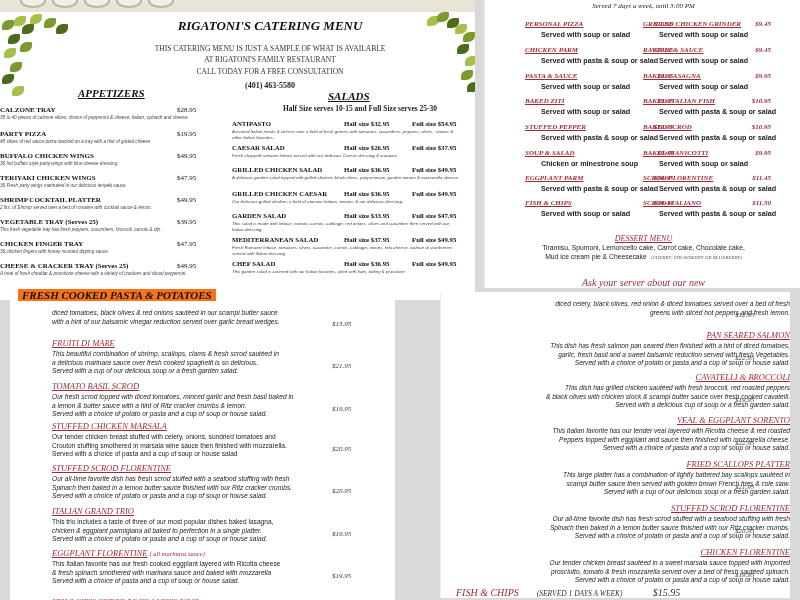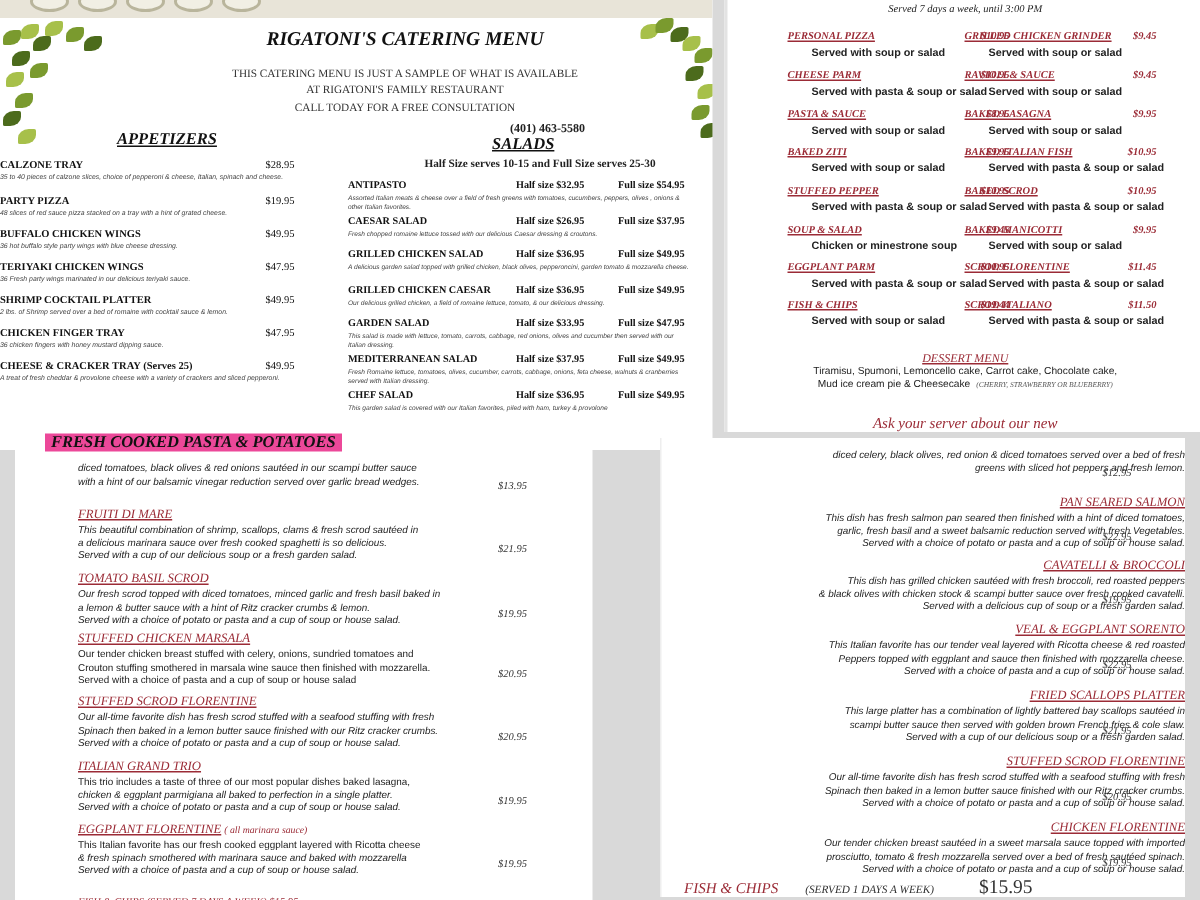--- a/index.html
+++ b/index.html
@@ -14,21 +14,21 @@
   .ivy { position: absolute; width: 70px; height: 90px; }
   .ivy .leaf { position: absolute; width: 12px; height: 10px; border-radius: 60% 10% 60% 10%; background: #7a9a2e; }
   .ivy .leaf.l2 { background: #a7c04a; }
   .ivy .leaf.l3 { background: #4c6b1c; }
   .ivy-left { left: 0; top: 12px; }
   .ivy-right { left: 425px; top: 10px; }
 
   .cat-title { position: absolute; left: 140px; top: 18px; width: 260px; text-align: center; font-family: "Liberation Serif", serif; font-weight: bold; font-style: italic; font-size: 13px; color: #111; }
   .cat-sub { position: absolute; left: 90px; top: 43px; width: 360px; text-align: center; font-family: "Liberation Serif", serif; font-size: 7.5px; line-height: 11px; color: #333; }
   .cat-call { position: absolute; left: 90px; top: 67px; width: 360px; text-align: center; font-family: "Liberation Serif", serif; font-size: 7.5px; color: #333; }
-  .cat-phone { position: absolute; left: 150px; top: 81px; width: 240px; text-align: right; font-family: "Liberation Serif", serif; font-weight: bold; font-size: 8px; color: #222; }
+  .cat-phone { position: absolute; left: 150px; top: 81px; width: 240px; text-align: center; font-family: "Liberation Serif", serif; font-weight: bold; font-size: 8px; color: #222; }
 
   .sec-head { position: absolute; font-family: "Liberation Serif", serif; font-weight: bold; font-style: italic; font-size: 11px; text-decoration: underline; color: #111; }
   .apps-head { left: 78px; top: 87px; }
   .sal-head { left: 328px; top: 90px; }
   .sal-sub { position: absolute; left: 250px; top: 104px; width: 220px; text-align: center; font-family: "Liberation Serif", serif; font-weight: bold; font-size: 7.5px; color: #222; }
 
   .apps { position: absolute; left: 0; top: 106px; width: 205px; }
   .app-item { height: 22px; position: relative; }
   .app-item .nm { position: absolute; left: 0; top: 0; font-family: "Liberation Serif", serif; font-weight: bold; font-size: 7px; color: #111; white-space: nowrap; }
   .app-item .pr { position: absolute; left: 177px; top: 0; font-family: "Liberation Serif", serif; font-weight: normal; font-size: 7px; color: #111; }
@@ -36,21 +36,21 @@
   .app-item.tall { height: 24px; }
 
   .salads { position: absolute; left: 232px; top: 120px; width: 240px; }
   .sal-item { position: relative; height: 22px; }
   .sal-item.tall { height: 24px; }
   .sal-item .nm { position: absolute; left: 0; top: 0; font-family: "Liberation Serif", serif; font-weight: bold; font-size: 6.8px; color: #111; white-space: nowrap; }
   .sal-item .half { position: absolute; left: 112px; top: 0; font-family: "Liberation Serif", serif; font-weight: bold; font-size: 6.8px; color: #111; white-space: nowrap; }
   .sal-item .full { position: absolute; left: 180px; top: 0; font-family: "Liberation Serif", serif; font-weight: bold; font-size: 6.8px; color: #111; white-space: nowrap; }
   .sal-item .ds { position: absolute; left: 0; top: 9px; width: 230px; font-style: italic; font-size: 4.4px; line-height: 6px; color: #444; }
 
-  .pasta-head { position: absolute; left: 18px; top: 289px; font-family: "Liberation Serif", serif; font-weight: bold; font-style: italic; font-size: 11px; color: #111; background: #ec4899; padding: 0 4px; z-index: 3; margin-left: 12px; }
+  .pasta-head { position: absolute; left: 18px; top: 289px; font-family: "Liberation Serif", serif; font-weight: bold; font-style: italic; font-size: 11px; color: #111; background: #f97316; padding: 0 4px; z-index: 3; }
 
   
   .lunch { position: absolute; left: 483px; top: 0; width: 317px; height: 288px; background: #fff; border-left: 2px solid #e3e3e3; overflow: hidden; }
   .lunch .served { position: absolute; left: 0; top: 2px; width: 317px; text-align: center; font-family: "Liberation Serif", serif; font-style: italic; font-size: 7px; color: #222; }
   .lunch-item { position: absolute; width: 150px; height: 24px; font-weight: bold; }
   .lunch-item .nm { position: absolute; left: 0; top: 0; font-family: "Liberation Serif", serif; font-style: italic; font-size: 7px; color: #9b2b36; text-decoration: underline; white-space: nowrap; }
   .lunch-item .pr { position: absolute; right: 2px; top: 0; font-family: "Liberation Serif", serif; font-style: italic; font-size: 7px; color: #9b2b36; }
   .lunch-item .ds { position: absolute; left: 0; top: 10px; font-size: 7.2px; color: #222; white-space: nowrap; padding-left: 16px; }
   .lunch .d-head { position: absolute; left: 0; top: 234px; width: 317px; text-align: center; font-family: "Liberation Serif", serif; font-style: italic; font-size: 8px; color: #9b2b36; text-decoration: underline; }
   .lunch .d-line1 { position: absolute; left: 0; top: 244px; width: 317px; text-align: center; font-size: 6.8px; color: #222; }
@@ -69,21 +69,21 @@
   .p-item .pr { position: absolute; font-family: "Liberation Serif", serif; font-style: italic; font-size: 7px; color: #333; }
 
   .pasta-left .p-item { padding-left: 42px; }
   .pasta-left .p-item .pr { left: 322px; }
   .pasta-right .p-item { padding-left: 29px; text-align: right; }
   .pasta-right .p-item .pr { left: 294px; }
 
   .fish-row { position: absolute; left: 15px; top: 290px; white-space: nowrap; }
   .fish-row .nm { font-family: "Liberation Serif", serif; font-style: italic; font-size: 10px; color: #9b2b36; }
   .fish-row .tag { font-family: "Liberation Serif", serif; font-style: italic; font-size: 7.5px; color: #333; margin-left: 18px; }
-  .fish-row .pr { font-family: "Liberation Serif", serif; font-size: 13px; color: #333; margin-left: 30px; }
+  .fish-row .pr { font-family: "Liberation Serif", serif; font-style: italic; font-size: 10px; color: #333; margin-left: 30px; }
 
   .fish-left { position: absolute; left: 52px; top: 597px; white-space: nowrap; font-family: "Liberation Serif", serif; font-style: italic; font-size: 7px; color: #9b2b36; }
 </style>
 </head>
 <body>
 
 <div class="catering">
   <div class="top-strip"></div>
   <div class="plates">
       <span></span>
@@ -151,20 +151,25 @@
       <span class="nm">TERIYAKI CHICKEN WINGS</span>
       <span class="pr">$47.95</span>
       <div class="ds">36 Fresh party wings marinated in our delicious teriyaki sauce.</div>
     </div>
     <div class="app-item">
       <span class="nm">SHRIMP COCKTAIL PLATTER</span>
       <span class="pr">$49.95</span>
       <div class="ds">2 lbs. of Shrimp served over a bed of romaine with cocktail sauce &amp; lemon.</div>
     </div>
     <div class="app-item">
+      <span class="nm">VEGETABLE TRAY (Serves 25)</span>
+      <span class="pr">$39.95</span>
+      <div class="ds">This fresh vegetable tray has fresh peppers, cucumbers, broccoli, carrots &amp; dip.</div>
+    </div>
+    <div class="app-item">
       <span class="nm">CHICKEN FINGER TRAY</span>
       <span class="pr">$47.95</span>
       <div class="ds">36 chicken fingers with honey mustard dipping sauce.</div>
     </div>
     <div class="app-item tall">
       <span class="nm">CHEESE &amp; CRACKER TRAY (Serves 25)</span>
       <span class="pr">$49.95</span>
       <div class="ds">A treat of fresh cheddar &amp; provolone cheese with a variety of crackers and sliced pepperoni.</div>
     </div>
   </div>
@@ -225,21 +230,21 @@
     <span class="pr">$10.95</span>
     <div class="ds">Served with soup or salad</div>
   </div>
   <div class="lunch-item" style="left:158px;top:20px;width:130px">
     <span class="nm">GRILLED CHICKEN GRINDER</span>
     <span class="pr">$9.45</span>
     <div class="ds">Served with soup or salad</div>
   </div>
 
   <div class="lunch-item" style="left:40px;top:46px">
-    <span class="nm">CHEESE PARM</span>
+    <span class="nm">CHICKEN PARM</span>
     <span class="pr">$10.95</span>
     <div class="ds">Served with pasta &amp; soup or salad</div>
   </div>
   <div class="lunch-item" style="left:158px;top:46px;width:130px">
     <span class="nm">RAVIOLI &amp; SAUCE</span>
     <span class="pr">$9.45</span>
     <div class="ds">Served with soup or salad</div>
   </div>
 
   <div class="lunch-item" style="left:40px;top:72px">

